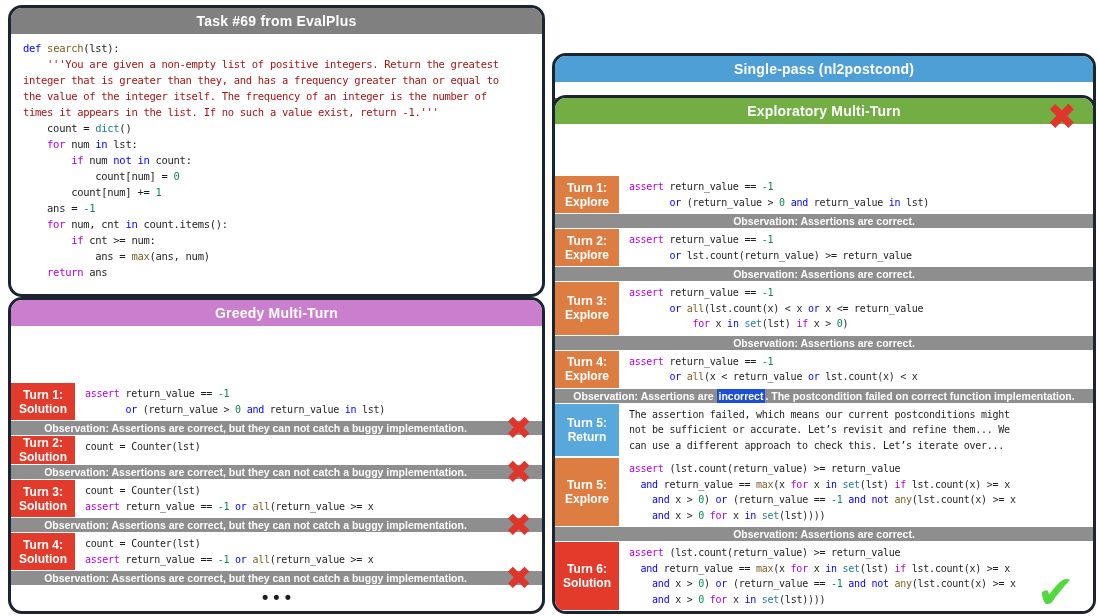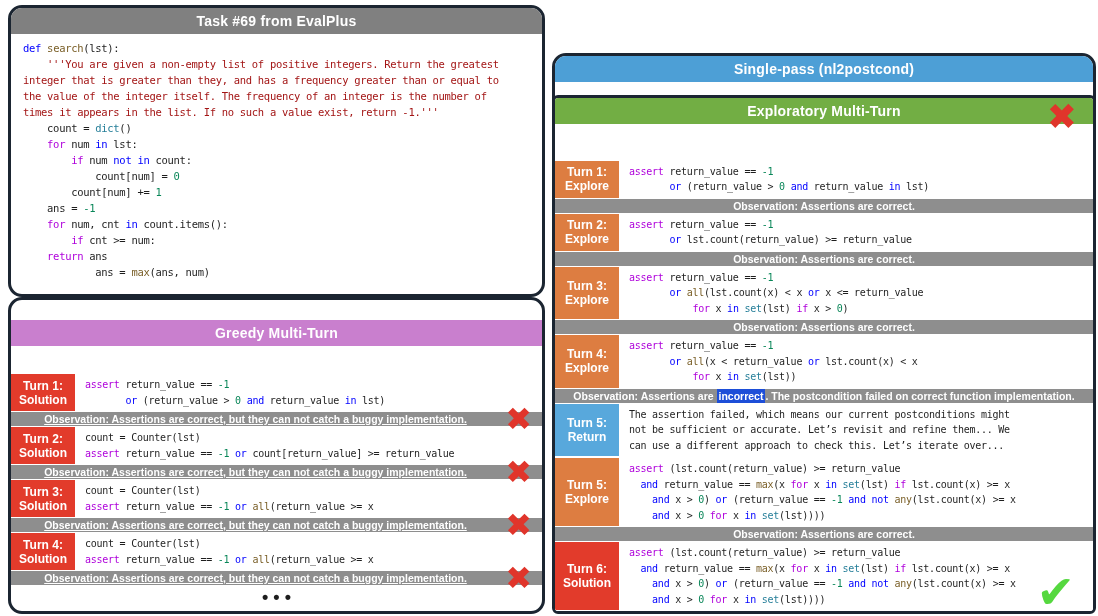--- a/index.html
+++ b/index.html
@@ -18,21 +18,21 @@
   .tk-t{color:#267f99;}  
   .tk-p{color:#1e1e1e;}
   .rows{flex:1;display:flex;flex-direction:column;justify-content:flex-end;}
   .row{position:relative;}
   .turn-row{display:flex;align-items:stretch;background:#fff;}
   .turn-label{flex:0 0 64px;display:flex;flex-direction:column;align-items:center;justify-content:center;color:#fff;font-weight:bold;font-size:12px;line-height:14px;text-align:center;margin:1px 0;}
   .row-code{flex:1;padding:4px 4px 4px 10px;}
   .obs-row{background:transparent;}
   .obs-bar{background:#8e8e8e;color:#fff;font-weight:bold;font-size:10.5px;line-height:14px;height:14px;display:flex;align-items:center;justify-content:center;white-space:pre;}
   .obs-bar .hl{background:#1d4ed8;padding:0 2px;}
-  .obs-pad .obs-bar{padding-right:42px;text-decoration:underline;}
+  .obs-pad .obs-bar{padding-right:42px;}
   .mark{position:absolute;font-family:"DejaVu Sans",sans-serif;font-weight:bold;z-index:3;line-height:1;}
   .mark-x{right:10px;top:50%;transform:translateY(-50%);font-size:32px;}
   .turn-row .mark-x{right:16px;font-size:36px;}
   .mark-check{right:18px;bottom:-4px;font-size:46px;}
   .dots-row{text-align:center;font-weight:bold;font-size:18px;color:#1e1e1e;line-height:20px;padding:2px 0 4px 0;}
 </style>
 </head>
 <body>
 
 <div class="canvas">
@@ -48,22 +48,22 @@
         <div class="code-line"><span class="tk-s">the value of the integer itself. The frequency of an integer is the number of</span></div>
         <div class="code-line"><span class="tk-s">times it appears in the list. If no such a value exist, return -1.'''</span></div>
         <div class="code-line"><span class="tk-p">    count = </span><span class="tk-t">dict</span><span class="tk-p">()</span></div>
         <div class="code-line"><span class="tk-p">    </span><span class="tk-k">for</span><span class="tk-p"> num </span><span class="tk-o">in</span><span class="tk-p"> lst:</span></div>
         <div class="code-line"><span class="tk-p">        </span><span class="tk-k">if</span><span class="tk-p"> num </span><span class="tk-o">not</span><span class="tk-p"> </span><span class="tk-o">in</span><span class="tk-p"> count:</span></div>
         <div class="code-line"><span class="tk-p">            count[num] = </span><span class="tk-n">0</span></div>
         <div class="code-line"><span class="tk-p">        count[num] += </span><span class="tk-n">1</span></div>
         <div class="code-line"><span class="tk-p">    ans = </span><span class="tk-n">-1</span></div>
         <div class="code-line"><span class="tk-p">    </span><span class="tk-k">for</span><span class="tk-p"> num, cnt </span><span class="tk-o">in</span><span class="tk-p"> count.items():</span></div>
         <div class="code-line"><span class="tk-p">        </span><span class="tk-k">if</span><span class="tk-p"> cnt &gt;= num:</span></div>
+        <div class="code-line"><span class="tk-p">            ans = </span><span class="tk-f">max</span><span class="tk-p">(ans, num)</span></div>
         <div class="code-line"><span class="tk-p">    </span><span class="tk-k">return</span><span class="tk-p"> ans</span></div>
-        <div class="code-line"><span class="tk-p">            ans = </span><span class="tk-f">max</span><span class="tk-p">(ans, num)</span></div>
       </div>
   </section>
 
   <section class="panel" style="left:552px;top:5px;width:538px;height:80px;margin-top:48px;">
     <div class="panel-header" style="background: rgb(77, 159, 214);">
       <span>Single-pass (nl2postcond)</span>
     </div>
     <div class="rows">
         <div class="row turn-row">
           <div class="turn-label" style="background: rgb(226, 59, 43);">
@@ -72,21 +72,21 @@
           <div class="row-code">
             <div class="code-line"><span class="tk-k">assert</span><span class="tk-p"> return_value == </span><span class="tk-n">-1</span></div>
             <div class="code-line"><span class="tk-p">       </span><span class="tk-o">or</span><span class="tk-p"> (return_value &gt; </span><span class="tk-n">0</span><span class="tk-p"> </span><span class="tk-o">and</span><span class="tk-p"> return_value </span><span class="tk-o">in</span><span class="tk-p"> lst)</span></div>
           </div>
           <span class="mark mark-x" style="color: rgb(224, 53, 43);">✖</span>
         </div>
       </div>
   </section>
 
   <section class="panel" style="left:8px;top:297px;width:531px;height:311px;">
-    <div class="panel-header" style="background: rgb(201, 127, 206); margin-top: 20px;">
+    <div class="panel-header" style="background: rgb(201, 127, 206);">
       <span>Greedy Multi-Turn</span>
     </div>
     <div class="rows obs-pad">
         <div class="row turn-row">
           <div class="turn-label" style="background: rgb(226, 59, 43);">
             <div>Turn 1:</div>
             <div>Solution</div>
           </div>
           <div class="row-code">
             <div class="code-line"><span class="tk-k">assert</span><span class="tk-p"> return_value == </span><span class="tk-n">-1</span></div>
@@ -97,21 +97,20 @@
           <div class="obs-bar" style="background: rgb(142, 142, 142);"><span>Observation: Assertions are correct, but they can not catch a buggy implementation.</span></div>
           <span class="mark mark-x" style="color: rgb(224, 53, 43);">✖</span>
         </div>
         <div class="row turn-row">
           <div class="turn-label" style="background: rgb(226, 59, 43);">
             <div>Turn 2:</div>
             <div>Solution</div>
           </div>
           <div class="row-code">
             <div class="code-line"><span class="tk-p">count = Counter(lst)</span></div>
-            <div class="code-line"><span class="tk-k">assert</span><span class="tk-p"> return_value == </span><span class="tk-n">-1</span><span class="tk-p"> </span><span class="tk-o">or</span><span class="tk-p"> count[return_value] &gt;= return_value</span></div>
           </div>
         </div>
         <div class="row obs-row">
           <div class="obs-bar" style="background: rgb(142, 142, 142);"><span>Observation: Assertions are correct, but they can not catch a buggy implementation.</span></div>
           <span class="mark mark-x" style="color: rgb(224, 53, 43);">✖</span>
         </div>
         <div class="row turn-row">
           <div class="turn-label" style="background: rgb(226, 59, 43);">
             <div>Turn 3:</div>
             <div>Solution</div>
@@ -136,21 +135,21 @@
           </div>
         </div>
         <div class="row obs-row">
           <div class="obs-bar" style="background: rgb(142, 142, 142);"><span>Observation: Assertions are correct, but they can not catch a buggy implementation.</span></div>
           <span class="mark mark-x" style="color: rgb(224, 53, 43);">✖</span>
         </div>
         <div class="row dots-row">• • •</div>
       </div>
   </section>
 
-  <section class="panel" style="left:552px;top:95px;width:538px;height:513px;border-radius:6px;">
+  <section class="panel" style="left:552px;top:95px;width:538px;height:513px;">
     <div class="panel-header" style="background: rgb(114, 174, 68);">
       <span>Exploratory Multi-Turn</span>
     </div>
     <div class="rows">
         <div class="row turn-row">
           <div class="turn-label" style="background: rgb(221, 125, 65);">
             <div>Turn 1:</div>
             <div>Explore</div>
           </div>
           <div class="row-code">
@@ -189,21 +188,20 @@
           <div class="obs-bar" style="background: rgb(142, 142, 142);"><span>Observation: Assertions are correct.</span></div>
         </div>
         <div class="row turn-row">
           <div class="turn-label" style="background: rgb(221, 125, 65);">
             <div>Turn 4:</div>
             <div>Explore</div>
           </div>
           <div class="row-code">
             <div class="code-line"><span class="tk-k">assert</span><span class="tk-p"> return_value == </span><span class="tk-n">-1</span></div>
             <div class="code-line"><span class="tk-p">       </span><span class="tk-o">or</span><span class="tk-p"> </span><span class="tk-f">all</span><span class="tk-p">(x &lt; return_value </span><span class="tk-o">or</span><span class="tk-p"> lst.count(x) &lt; x</span></div>
-            <div class="code-line"><span class="tk-p">           </span><span class="tk-k">for</span><span class="tk-p"> x </span><span class="tk-o">in</span><span class="tk-p"> </span><span class="tk-t">set</span><span class="tk-p">(lst))</span></div>
           </div>
         </div>
         <div class="row obs-row">
           <div class="obs-bar" style="background: rgb(142, 142, 142);"><span>Observation: Assertions are </span><span class="hl">incorrect</span><span>. The postcondition failed on correct function implementation.</span></div>
         </div>
         <div class="row turn-row">
           <div class="turn-label" style="background: rgb(88, 168, 220);">
             <div>Turn 5:</div>
             <div>Return</div>
           </div>

